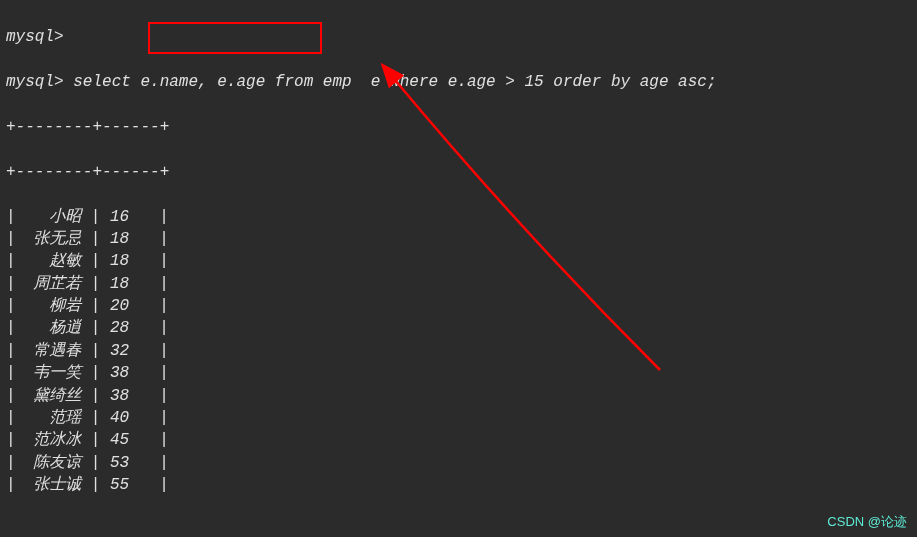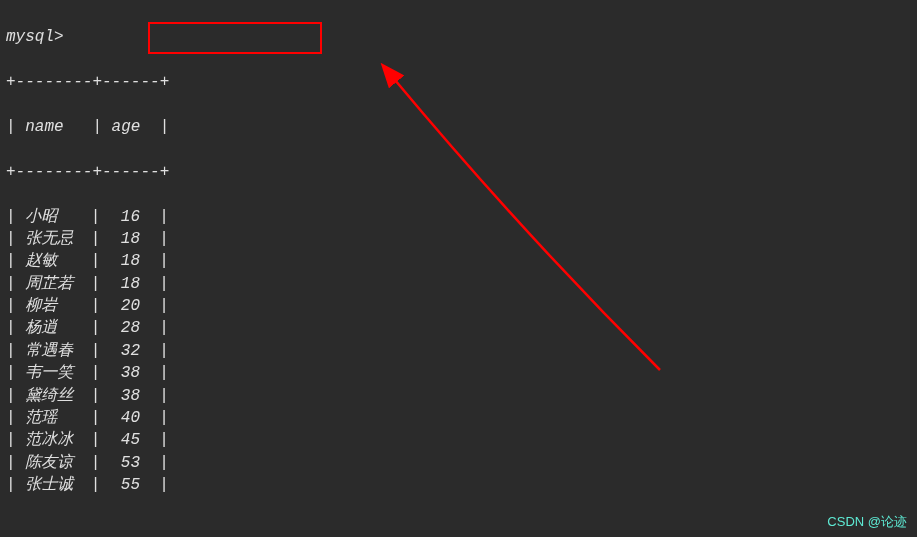--- a/index.html
+++ b/index.html
@@ -40,30 +40,30 @@
   }
   .watermark {
     position: absolute;
     right: 10px;
     bottom: 6px;
     color: #5eead4;
     font-size: 13px;
     font-family: sans-serif;
   }
   .sep { color: #e0e0e0; }
-  .col-name { display:inline-block; width: 56px; text-align:left; }
-  .col-age  { display:inline-block; width: 30px; text-align:right; }
+  .col-name { display:inline-block; width: 56px; text-align:right; }
+  .col-age  { display:inline-block; width: 30px; }
 </style>
 </head>
 <body>
 
 <div class="terminal">
 <span class="line">mysql&gt;</span>
+<span class="line"><span>mysql&gt;</span> <span>select e.name, e.age from emp  e where e.age &gt; 15 order by age asc;</span></span>
 <span class="line sep">+--------+------+</span>
-<span class="line">| name   | age  |</span>
 <span class="line sep">+--------+------+</span>
 <span id="rows-container"><span class="line">| <span class="col-name">小昭</span> | <span class="col-age">16</span>  |</span><span class="line">| <span class="col-name">张无忌</span> | <span class="col-age">18</span>  |</span><span class="line">| <span class="col-name">赵敏</span> | <span class="col-age">18</span>  |</span><span class="line">| <span class="col-name">周芷若</span> | <span class="col-age">18</span>  |</span><span class="line">| <span class="col-name">柳岩</span> | <span class="col-age">20</span>  |</span><span class="line">| <span class="col-name">杨逍</span> | <span class="col-age">28</span>  |</span><span class="line">| <span class="col-name">常遇春</span> | <span class="col-age">32</span>  |</span><span class="line">| <span class="col-name">韦一笑</span> | <span class="col-age">38</span>  |</span><span class="line">| <span class="col-name">黛绮丝</span> | <span class="col-age">38</span>  |</span><span class="line">| <span class="col-name">范瑶</span> | <span class="col-age">40</span>  |</span><span class="line">| <span class="col-name">范冰冰</span> | <span class="col-age">45</span>  |</span><span class="line">| <span class="col-name">陈友谅</span> | <span class="col-age">53</span>  |</span><span class="line">| <span class="col-name">张士诚</span> | <span class="col-age">55</span>  |</span></span>
 
 
 </div>
 
 <div class="highlight-box"></div>
 
 <svg class="arrow-svg" viewBox="0 0 917 537">
   <defs>

